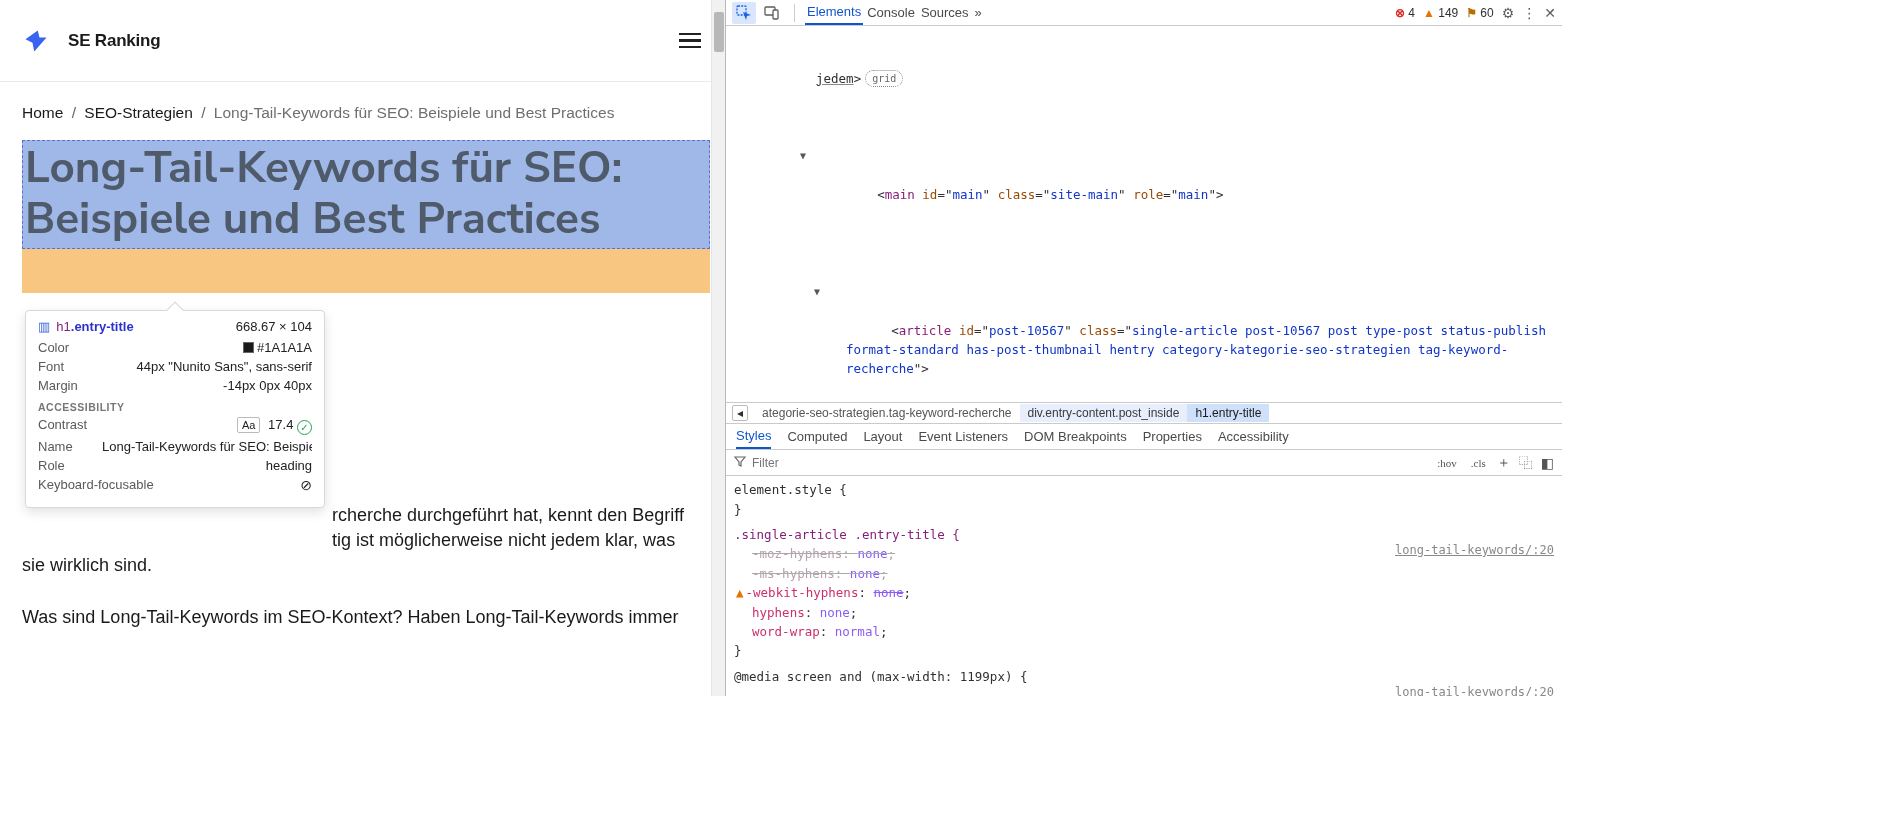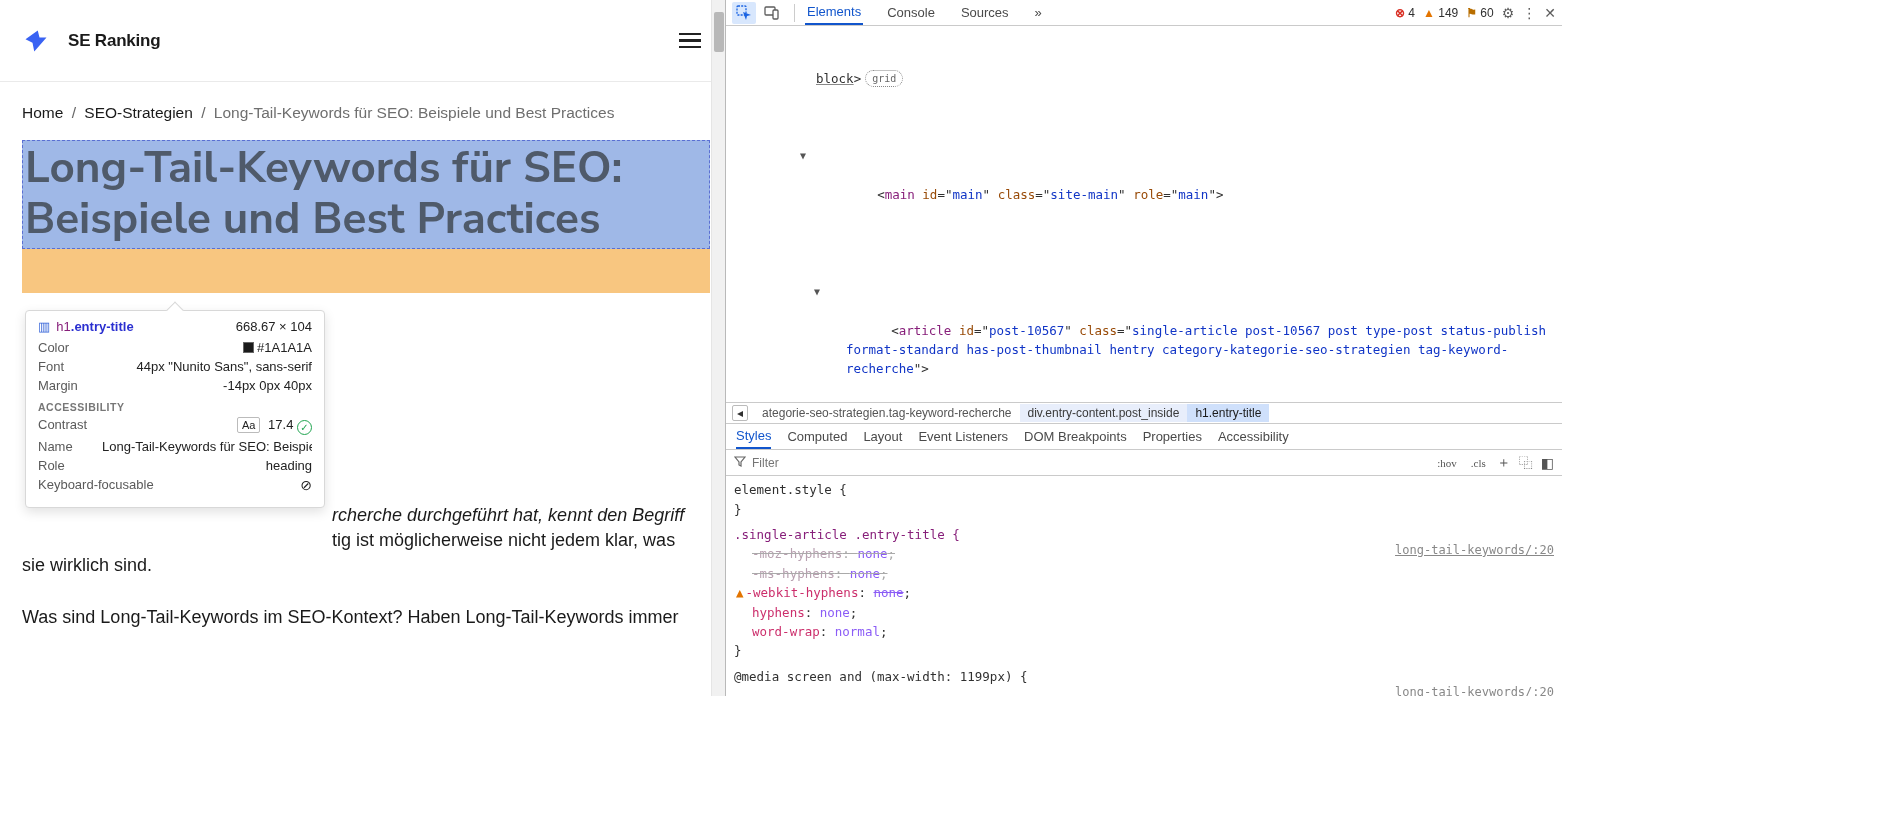--- a/index.html
+++ b/index.html
@@ -144,21 +144,21 @@
     height: 26px;
     display: flex;
     align-items: center;
     border-bottom: 1px solid #cacaca;
     padding: 0 6px;
     gap: 4px;
   }
   .dt-toolbar .tbtn { width: 24px; height: 22px; display: flex; align-items: center; justify-content: center; cursor: pointer; border-radius: 2px; }
   .dt-toolbar .tbtn.active { background: #d8e7fd; }
   .dt-toolbar .sep-v { width: 1px; height: 18px; background: #ccc; margin: 0 6px; }
-  .dt-tabs { display: flex; align-items: center; gap: 22px; font-size: 13px; color: #4a4a4a; }
+  .dt-tabs { display: flex; align-items: center; gap: 2px; font-size: 13px; color: #4a4a4a; }
   .dt-tab { padding: 4px 2px; cursor: pointer; }
   .dt-tab.active { color: #1155cc; border-bottom: 2px solid #1155cc; font-weight: 400; }
   .dt-toolbar .right { margin-left: auto; display: flex; align-items: center; gap: 8px; font-size: 12px; }
   .ico-err { color: #d93025; font-weight: 700; }
   .ico-warn { color: #e37400; font-weight: 700; }
   .ico-msg { color: #b86e00; font-weight: 700; }
   .gear-ico, .kebab-ico, .x-ico { color: #5c5c5c; cursor: pointer; font-size: 14px; }
 
   
   .dt-elements {
@@ -321,21 +321,21 @@
           <span>Role</span>
           <span class="v">heading</span>
         </div>
       <div class="insp-row">
           <span>Keyboard-focusable</span>
           <span class="v no-circle">⊘</span>
         </div>
     </div>
 
     <div class="para">
-      <div style="padding-left:310px;font-style:italic;">rcherche durchgeführt hat, kennt den Begriff</div>
+      <div style="padding-left:310px;">rcherche durchgeführt hat, kennt den Begriff</div>
       <div style="padding-left:310px;">tig ist möglicherweise nicht jedem klar, was</div>
       <div>sie wirklich sind.</div>
     </div>
     <div class="para para2">Was sind Long-Tail-Keywords im SEO-Kontext? Haben Long-Tail-Keywords immer</div>
   </div>
 
   <div class="page-scrollbar">
     <div class="page-scrollbar-thumb"></div>
   </div>
 </div>
@@ -366,21 +366,21 @@
       <span><span class="ico-err">⊗</span> <span>4</span></span>
       <span><span class="ico-warn">▲</span> <span>149</span></span>
       <span><span class="ico-msg">⚑</span> <span>60</span></span>
       <span class="gear-ico">⚙</span>
       <span class="kebab-ico">⋮</span>
       <span class="x-ico">✕</span>
     </div>
   </div>
 
   <div class="dt-elements">
-    <div class="treeline indent-1"><span style="text-decoration:underline;text-decoration-color:#888;">block</span>&gt;<span class="gridbadge">grid</span></div>
+    <div class="treeline indent-1"><span style="text-decoration:underline;text-decoration-color:#888;">jedem</span>&gt;<span class="gridbadge">grid</span></div>
 
     <div class="treeline indent-2">
       <span class="toggle">▼</span>
       &lt;<span class="tagname">main</span> <span class="attrname">id</span>="<span class="attrval">main</span>" <span class="attrname">class</span>="<span class="attrval">site-main</span>" <span class="attrname">role</span>="<span class="attrval">main</span>"&gt;
     </div>
 
     <div class="treeline indent-3">
       <span class="toggle">▼</span>
       &lt;<span class="tagname">article</span> <span class="attrname">id</span>="<span class="attrval">post-10567</span>" <span class="attrname">class</span>="<span class="attrval">single-article post-10567 post type-post status-publish format-standard has-post-thumbnail hentry category-kategorie-seo-strategien tag-keyword-recherche</span>"&gt;
     </div>

